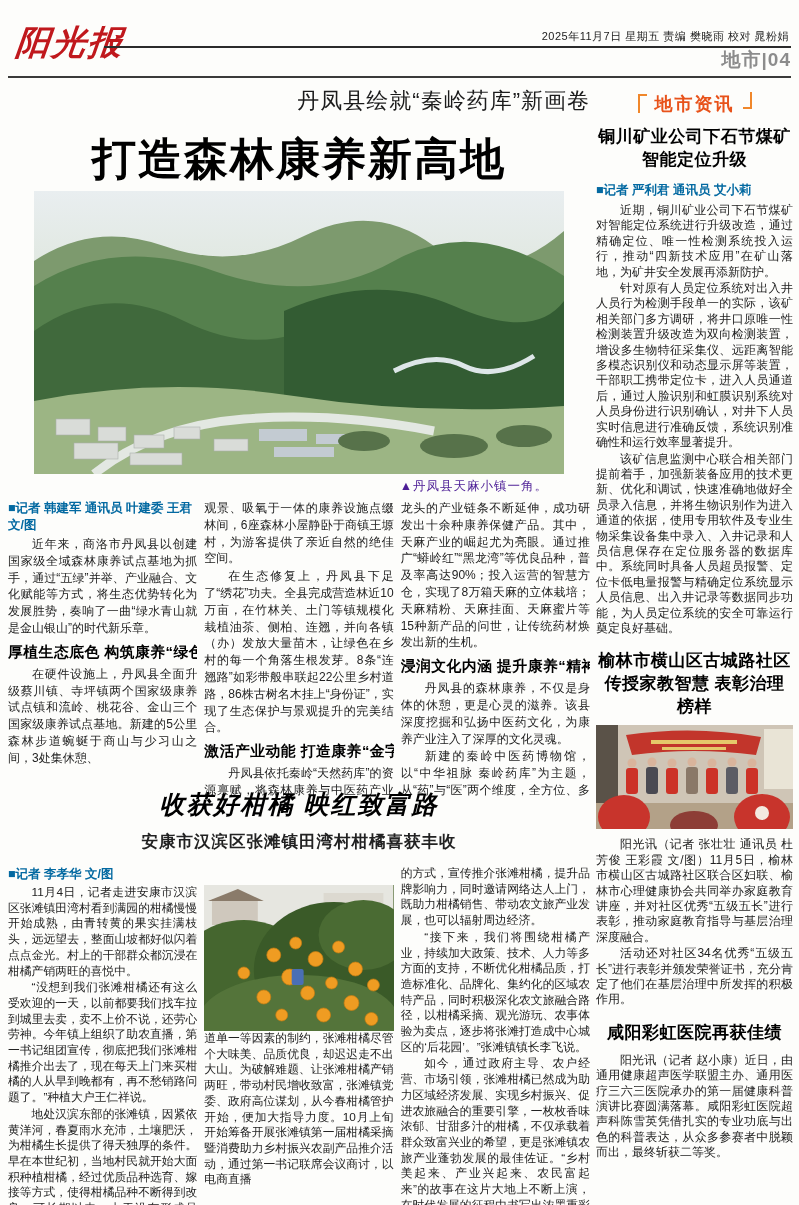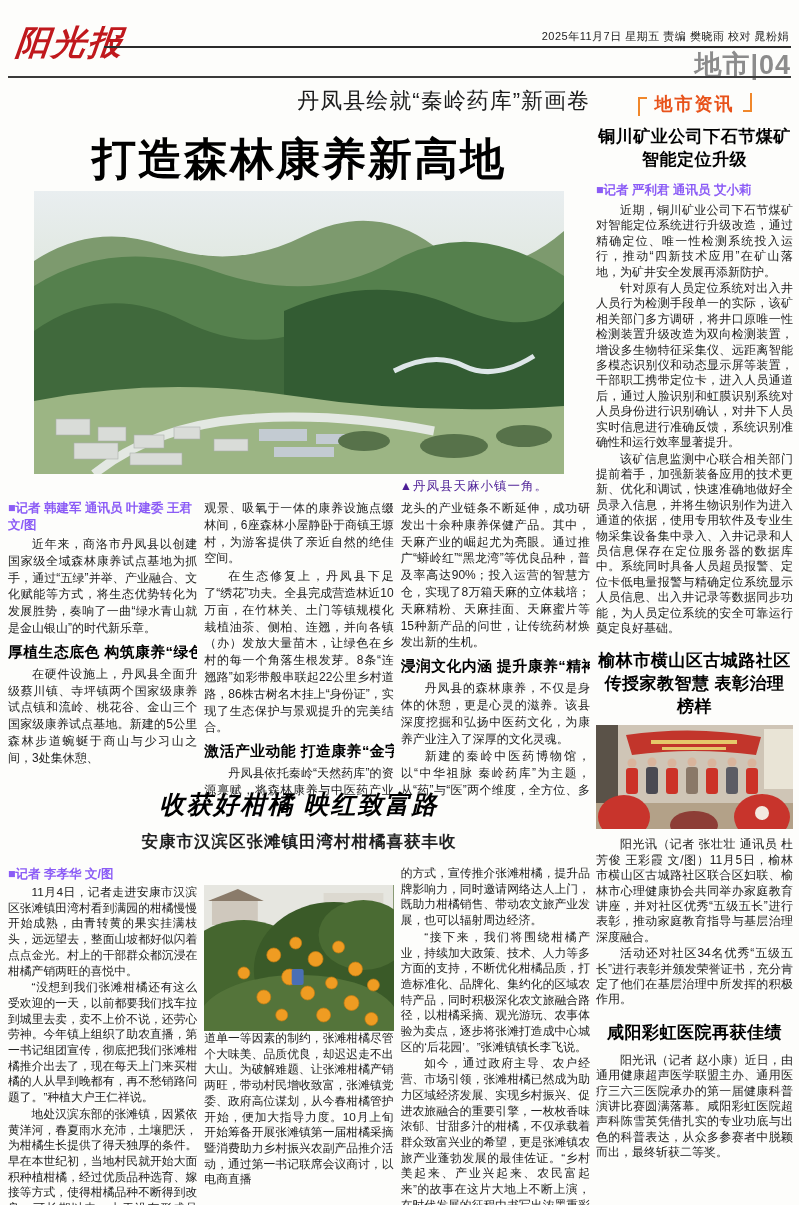--- a/index.html
+++ b/index.html
@@ -10,50 +10,50 @@
   }
   
   .header { position:absolute; left:0; top:0; width:799px; height:84px; }
   .masthead {
     position:absolute; left:16px; top:20px; font-family:"Liberation Serif", serif;
     font-style:italic; font-weight:bold; font-size:34px; color:#c0181d;
     transform:skewX(-6deg); letter-spacing:2px;
   }
   .rule-logo { position:absolute; left:104px; right:8px; top:46px; border-top:2px solid #2b2b2b; }
   .dateline { position:absolute; right:10px; top:29px; font-size:11px; color:#222; letter-spacing:.5px; }
-  .section-page { position:absolute; right:8px; top:47px; font-size:27px; color:#8c8c8c; font-weight:bold; letter-spacing:1px; }
+  .section-page { position:absolute; right:8px; top:47px; font-size:19px; color:#8c8c8c; font-weight:bold; letter-spacing:1px; }
   .rule-full { position:absolute; left:8px; right:8px; top:76px; border-top:2px solid #3a3a3a; }
 
   
   .cols { display:flex; gap:7px; }
   .col { flex:1; overflow:hidden; }
   p.body { font-size:12px; line-height:16.8px; text-align:justify; text-indent:2em; color:#222; margin-bottom:1px; }
   p.cont { text-indent:0; }
-  .byline { font-weight:bold; font-size:12.5px; line-height:17px; color:#8b5cf6; margin-bottom:2px; }
+  .byline { font-weight:bold; font-size:12.5px; line-height:17px; color:#0369a1; margin-bottom:2px; }
   h4.subhead { font-size:14.8px; font-weight:bold; color:#000; margin:6px 0 4px; letter-spacing:.5px; white-space:nowrap; }
 
   
   .main-article { position:absolute; left:8px; top:86px; width:582px; }
   .kicker { text-align:right; font-size:22px; color:#1c1c1c; letter-spacing:1px; }
   .headline { text-align:center; font-size:44px; font-weight:bold; letter-spacing:2px; color:#000; margin-top:18px; line-height:50px; }
   .main-photo { display:block; margin:7px auto 0; width:530px; height:283px; background:#cfd8ce; }
   .main-caption { text-align:right; padding-right:42px; font-size:12.5px; color:#4c1d95; margin-top:4px; margin-bottom:5px; letter-spacing:1px; }
   .main-cols { height:296px; }
 
   
   .citrus-article { position:absolute; left:8px; top:784px; width:582px; height:421px; overflow:hidden; }
   .citrus-headline { text-align:center; font-size:25px; font-weight:bold; letter-spacing:2px; color:#000; line-height:40px;font-style:italic; }
   .citrus-subhead { text-align:center; font-size:16.5px; font-weight:bold; color:#222; margin-top:7px; letter-spacing:1px; }
   .citrus-cols { margin-top:13px; height:345px; }
   .citrus-cols p.body { font-size:11.8px; line-height:15.7px; }
   .orchard-photo { display:block; width:100%; height:146px; margin-top:19px; background:#5b7540; }
 
   
   .rail { position:absolute; left:596px; top:92px; width:197px; height:1105px; overflow:hidden; }
-  .rail-badge { display:flex; align-items:center; justify-content:center; gap:8px; }
+  .rail-badge { display:flex; align-items:flex-start; justify-content:center; gap:8px; }
   .rail-badge .label { color:#e8521a; font-weight:bold; font-size:18px; letter-spacing:2px; }
   .brk { width:9px; height:19px; }
   .brk-l { border-left:2.5px solid #f0872b; border-top:2.5px solid #f0872b; transform:translateY(2px); }
   .brk-r { border-right:2.5px solid #f0872b; border-bottom:2.5px solid #f0872b; transform:translateY(-2px); }
   .rail h3 { text-align:center; font-size:17px; line-height:23px; font-weight:bold; color:#000; letter-spacing:.5px; }
   .rail .t1 { margin-top:9px; }
   .rail p.body { font-size:12px; line-height:15.4px; }
   .rail .byline { margin:11px 0 4px; }
   .community-photo { display:block; width:100%; height:104px; margin:7px 0 8px; background:#b3a089; }
   .mt { margin-top:13px; }

